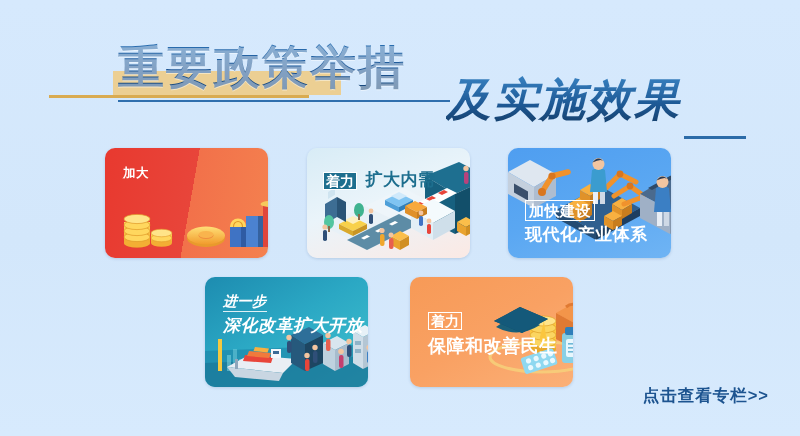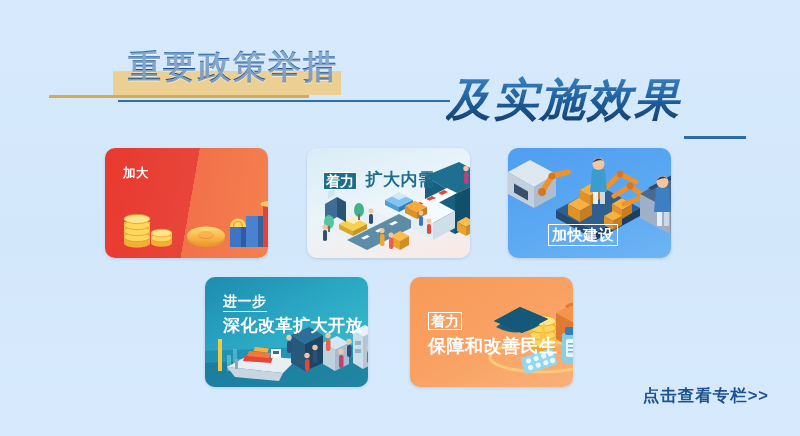--- a/index.html
+++ b/index.html
@@ -9,22 +9,22 @@
     background:#d5e8fc;
     position:relative;
   }
   #stage { position:absolute; inset:0; background:linear-gradient(180deg,#d6e9fd 0%,#d3e7fb 55%,#d7eafd 100%); }
 
   
   .title-wrap { position:absolute; left:0; top:38px; width:800px; height:95px; }
   .gold-line { position:absolute; left:49px; top:57px; width:260px; height:2.5px; background:#d9ab51; }
   .gold-block { position:absolute; left:113px; top:33px; width:228px; height:24px; background:#eccf93; }
   .title-main {
-    position:absolute; left:128px; top:0px;
-    font-size:33px; line-height:58px; font-weight:700; letter-spacing:2px;
+    position:absolute; left:118px; top:0px;
+    font-size:46px; line-height:58px; font-weight:700; letter-spacing:2px;
     color:#1f5c9e;
     background:linear-gradient(180deg,#2d74b8 0%,#1b5290 60%,#16426f 100%);
     -webkit-background-clip:text; background-clip:text; -webkit-text-fill-color:transparent;
     text-shadow:0 1px 0 rgba(255,255,255,.45);
     font-family:"DejaVu Serif","Liberation Serif",serif;
   }
   .title-underline { position:absolute; left:118px; top:62px; width:332px; height:2px; background:#2f6fae; }
   .title-sub {
     position:absolute; left:446px; top:34px;
     font-size:45px; line-height:55px; font-weight:700; letter-spacing:2px;
@@ -35,21 +35,21 @@
   }
   .blue-line { position:absolute; left:684px; top:98px; width:62px; height:2.5px; background:#2b6ba8; }
 
   
   .card { position:absolute; width:163px; height:110px; overflow:hidden; border-radius:10px;
           box-shadow:0 1px 3px rgba(40,80,130,.18); }
   .card-label { position:absolute; z-index:6; font-weight:700; color:#fff; line-height:1.22;
                 font-family:"Liberation Sans","DejaVu Sans",sans-serif; }
   .lbl-sm { font-size:12.5px; display:block; letter-spacing:.5px; }
   .lbl-lg { font-size:15px; display:block; letter-spacing:.5px; }
-  .ital { }
+  .ital { font-style:italic; }
   .uline { display:block; border-bottom:1.4px solid rgba(255,255,255,.85); padding-bottom:1px; }
   .boxchar { display:inline-block; border:1.6px solid #fff; padding:0px 2px; margin-right:2px;
              font-size:14px; line-height:16px;text-align:right; }
 
   
   #card1 { left:105px; top:148px; background:linear-gradient(100deg,#e8392f 0%,#e8453a 52%,#f2714a 52%,#f4814f 100%); }
   
   #card2 { left:307px; top:148px; background:linear-gradient(160deg,#d8ecf6 0%,#eaf4fa 45%,#fbe9e4 100%); }
   
   #card3 { left:508px; top:148px; background:linear-gradient(160deg,#4f9ef0 0%,#5aa7f2 50%,#6fb4f4 100%); }
@@ -312,24 +312,25 @@
       <rect x="170" y="56" width="16" height="11" fill="#3a4f6b" transform="skewY(-30)"></rect>
 
       <g>
         <path d="M148 40 q7 -4 13 0 l2 24 h-17 z" fill="#3b7fc4"></path>
         <circle cx="154.5" cy="34" r="6" fill="#f3c5a0"></circle>
         <path d="M148.5 32.5 q6 -8 12 0 q-2 -5 -12 0z" fill="#2a3a52"></path>
         <rect x="149" y="64" width="5" height="14" fill="#e8eef6"></rect>
         <rect x="156" y="64" width="5" height="14" fill="#cfd9e6"></rect>
       </g>
     </svg>
-    <div class="card-label" style="left:17px; bottom:12px; top:auto;margin-left:23px;">
+    <div class="card-label" style="left:17px; bottom:12px; top:auto;">
       <span style="display:inline-block; border:1.8px solid #fff; padding:0 3px;">
         <span class="lbl-lg" style="display:inline; font-size:15px;">加快建设</span>
       </span>
+      <span class="lbl-lg" style="margin-top:4px; font-size:17px;">现代化产业体系</span>
     </div>
   </div>
 
   <div class="card" id="card4">
     <svg width="192" height="110" viewBox="0 0 192 110">
 
       <path d="M0 74 L192 66 L192 110 L0 110 Z" fill="#1a7fa4" opacity=".55"></path>
       <path d="M0 86 L192 78 L192 110 L0 110 Z" fill="#156b8e" opacity=".5"></path>
 
       <rect x="22" y="78" width="4" height="16" fill="#7fd6e2" opacity=".55"></rect>

